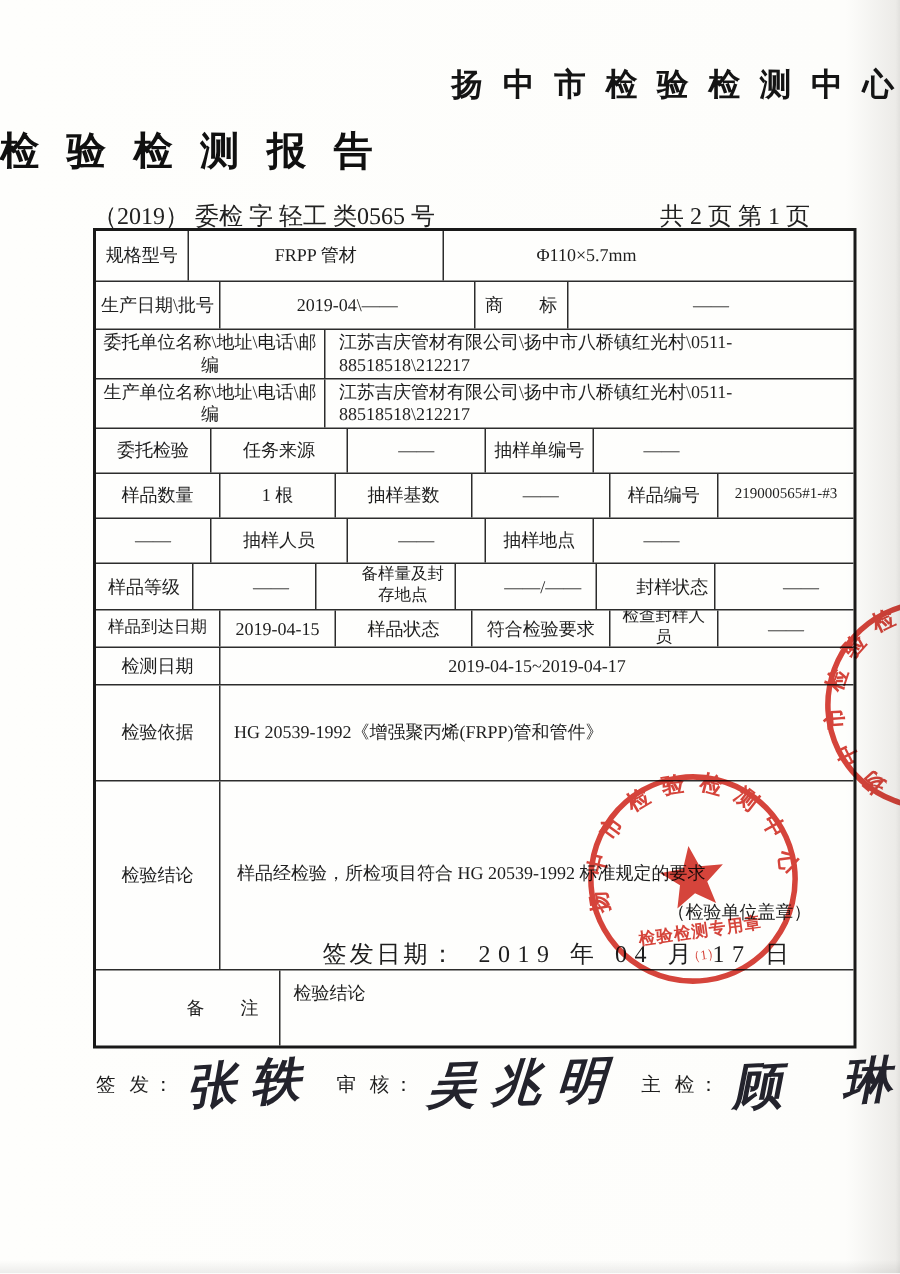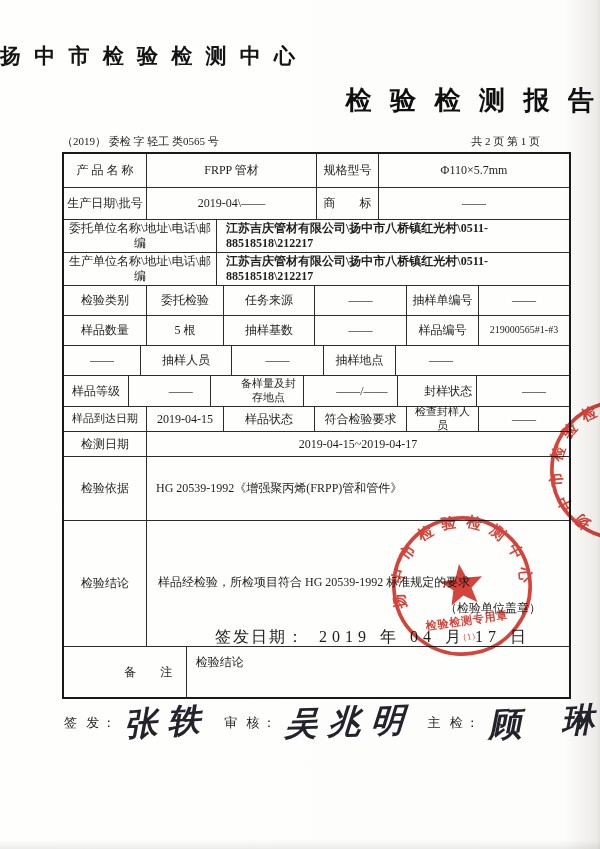--- a/index.html
+++ b/index.html
@@ -4,36 +4,36 @@
 <style>
   html,body { margin:0; padding:0; }
   .page {
     position:relative; width:600px; height:849px; overflow:hidden;
     background:linear-gradient(to right,#fefefc 0%,#fdfdfb 94%,#ecebe8 99.5%,#e2e1de 100%);
     font-family:"Liberation Serif","DejaVu Serif",serif;
     color:#1e1e1e;
   }
   .page::after { content:""; position:absolute; left:0; bottom:0; width:100%; height:9px;
     background:linear-gradient(to bottom,rgba(0,0,0,0),rgba(0,0,0,0.07)); pointer-events:none; }
-  .org-title { margin-top:42px; text-align:left; font-size:21px; font-weight:bold; letter-spacing:4px; color:#141414; }
-  .doc-title { margin-top:13px; text-align:right; font-size:26px; font-weight:bold; letter-spacing:6px; color:#101010; }
+  .org-title { margin-top:42px; text-align:right; font-size:21px; font-weight:bold; letter-spacing:4px; color:#141414; }
+  .doc-title { margin-top:13px; text-align:left; font-size:26px; font-weight:bold; letter-spacing:6px; color:#101010; }
   .ref-row { display:flex; justify-content:space-between; align-items:flex-end;
-    margin:16px 60px 0 62px; font-size:11px; color:#222; }
+    margin:16px 60px 0 62px; font-size:16px; color:#222; }
   .info-table { position:absolute; left:62px; top:152px; width:505px;
     border:2px solid #191919; background:rgba(255,255,255,0.35); box-sizing:content-box; }
   .t-row { display:flex; border-bottom:1px solid #2c2c2c; box-sizing:border-box; }
   .t-row:last-child { border-bottom:none; }
   .c { display:flex; align-items:center; justify-content:center; text-align:center;
     border-right:1px solid #2c2c2c; font-size:12px; box-sizing:border-box; padding:1px 3px;
     line-height:1.25; overflow:hidden; }
   .c:last-child { border-right:none; }
   .c.left { justify-content:flex-start; text-align:left; padding-left:9px; }
   .w1{width:83px;} .w2{width:77px;} .w3{width:91px;} .w4{width:92px;} .w5{width:72px;} .w6{width:90px;}
   .wA{width:170px;} .wB{width:62px;} .wC{width:190px;}
-  .wL{width:153px;} .wV{width:352px;font-weight:bold;}
+  .wL{width:153px;} .wV{width:352px;}
   .wR{width:422px;}
   .h34{height:34px;} .h32{height:32px;} .h33{height:33px;} .h30{height:30px;} .h31{height:31px;gap:22px;}
   .h25{height:25px;} .h64{height:64px;} .h126{height:126px;} .h50{height:50px;margin-left:47px;}
   .conclusion-cell { position:relative; display:block; padding:0; }
   .conclusion-text { position:absolute; left:11px; top:54px; font-size:12px; }
   .seal-hint { position:absolute; right:28px; top:80px; font-size:12px; }
   .issue-date-line { position:absolute; right:38px; top:106px; font-size:16px; letter-spacing:2px; }
   .issue-date-line .dt { margin-left:14px; letter-spacing:5px; }
   .signatures { position:absolute; left:64px; top:700px; width:505px; display:flex; align-items:center; }
   .sig-label { font-size:13px; letter-spacing:3px; white-space:nowrap; }
@@ -54,23 +54,22 @@
   <div class="doc-title">检 验 检 测 报 告</div>
 
   <div class="ref-row">
     <span>（2019） 委检 字 轻工 类0565 号</span>
     <span>共 2 页 第 1 页</span>
   </div>
 
   <div class="info-table">
 
     <div class="t-row h34">
-      <div class="c w1">产 品 名 称</div>
+      <div class="c wB">规格型号</div>
       <div class="c wA">FRPP 管材</div>
-      <div class="c wB">规格型号</div>
       <div class="c wC">Φ110×5.7mm</div>
     </div>
 
     <div class="t-row h32">
       <div class="c w1">生产日期\批号</div>
       <div class="c wA">2019-04\——</div>
       <div class="c wB">商　　标</div>
       <div class="c wC">——</div>
     </div>
 
@@ -78,31 +77,30 @@
       <div class="c wL">委托单位名称\地址\电话\邮编</div>
       <div class="c wV left">江苏吉庆管材有限公司\扬中市八桥镇红光村\0511-88518518\212217</div>
     </div>
 
     <div class="t-row h33">
       <div class="c wL">生产单位名称\地址\电话\邮编</div>
       <div class="c wV left">江苏吉庆管材有限公司\扬中市八桥镇红光村\0511-88518518\212217</div>
     </div>
 
     <div class="t-row h30">
-      <div class="c w1">检验类别</div>
       <div class="c w2">委托检验</div>
       <div class="c w3">任务来源</div>
       <div class="c w4">——</div>
       <div class="c w5">抽样单编号</div>
       <div class="c w6">——</div>
     </div>
 
     <div class="t-row h30">
       <div class="c w1">样品数量</div>
-      <div class="c w2">5 根</div>
+      <div class="c w2">1 根</div>
       <div class="c w3">抽样基数</div>
       <div class="c w4">——</div>
       <div class="c w5">样品编号</div>
       <div class="c w6" style="font-size:10px;">219000565#1-#3</div>
     </div>
 
     <div class="t-row h30">
       <div class="c w2">——</div>
       <div class="c w3">抽样人员</div>
       <div class="c w4">——</div>

